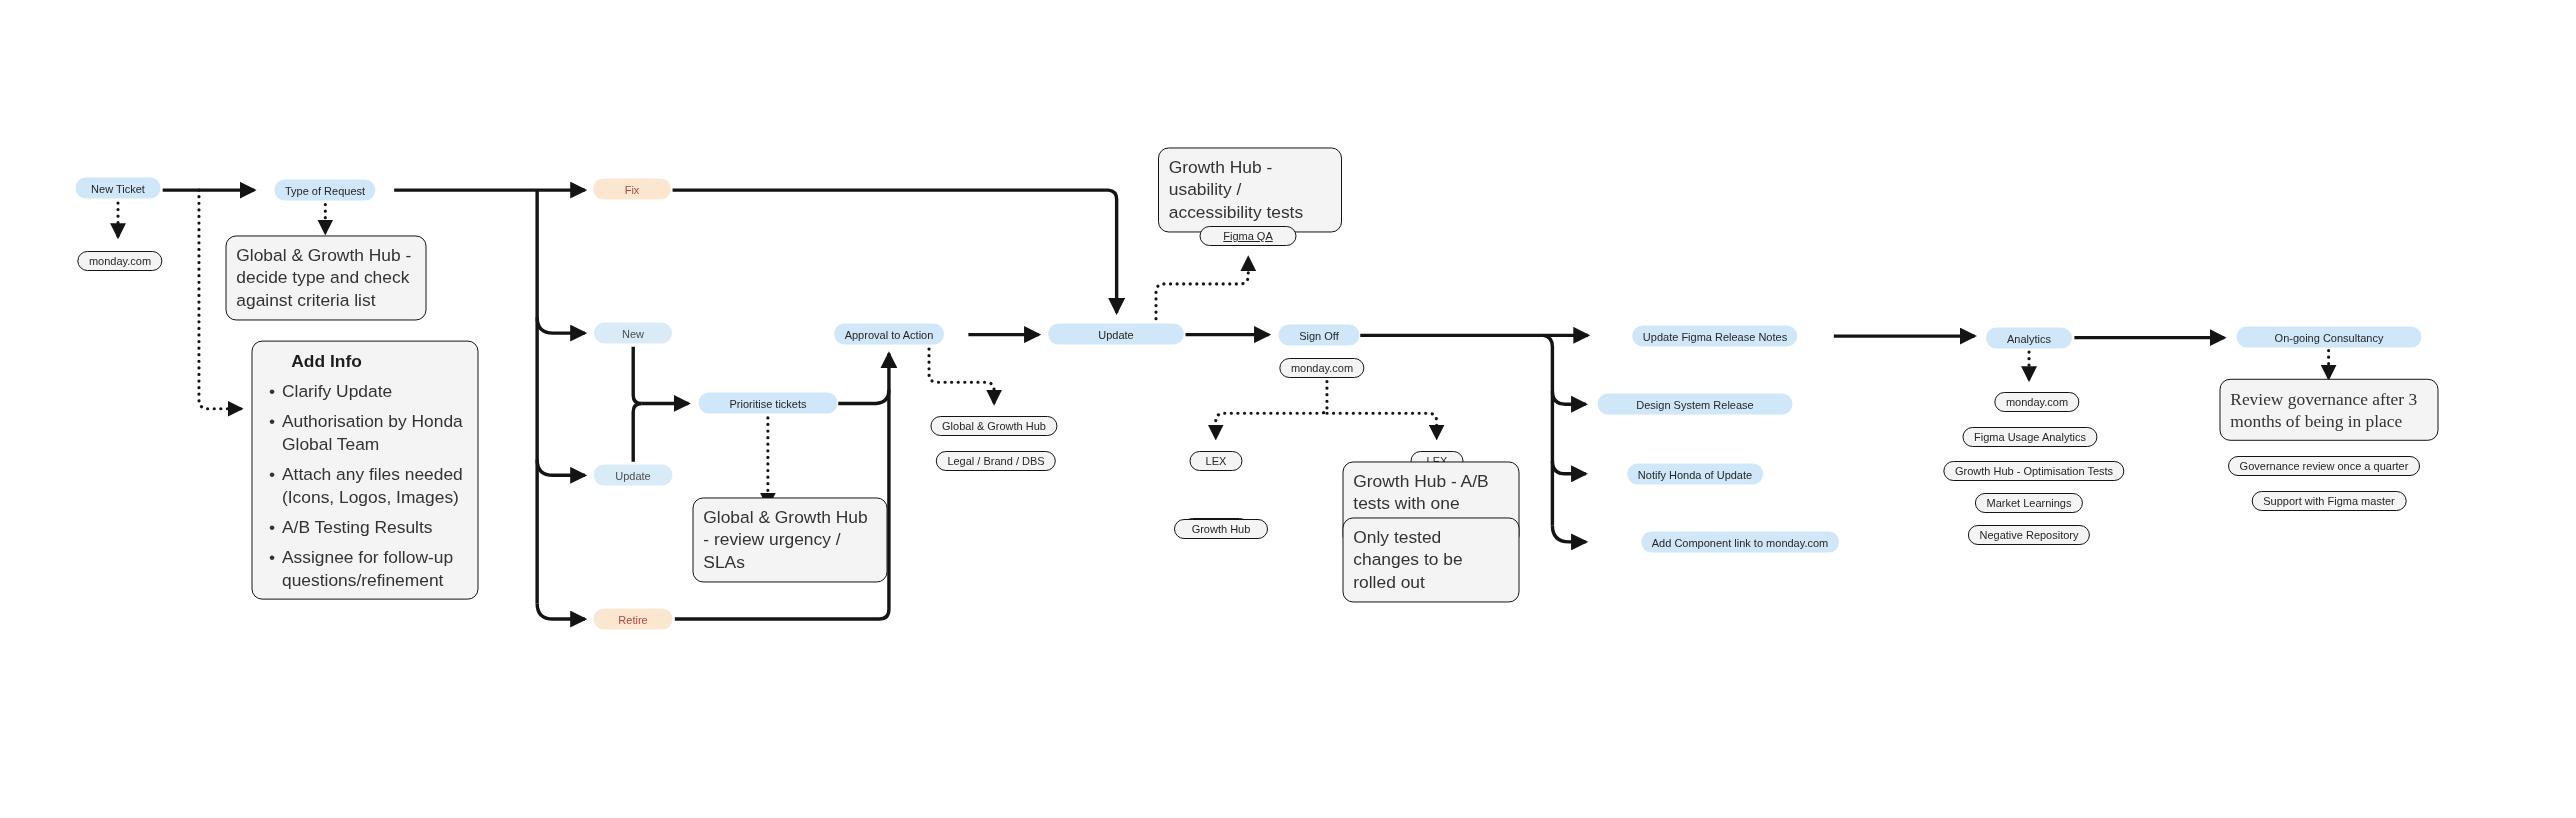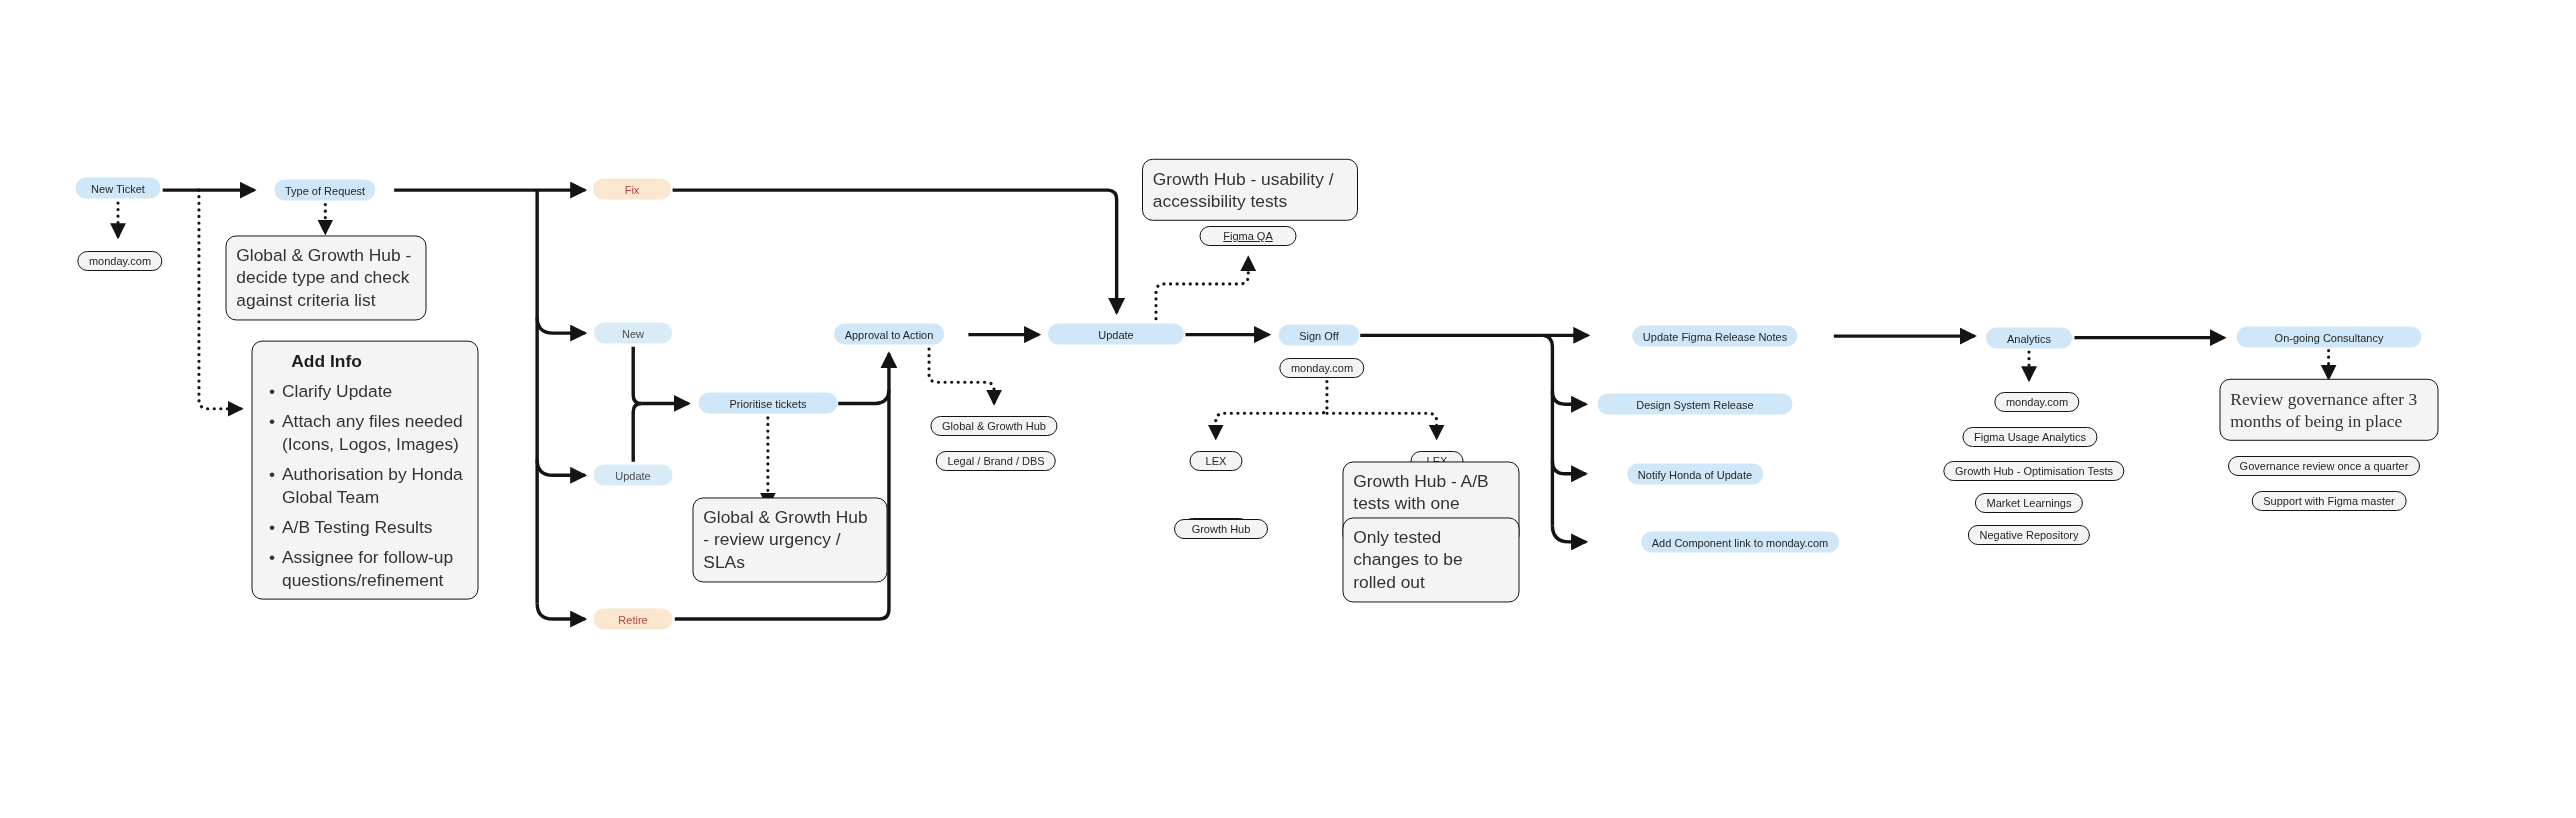--- a/index.html
+++ b/index.html
@@ -82,41 +82,41 @@
 
   <div class="node pill blue" style="left:118px;top:188px;min-width:85px;">New Ticket</div>
   <div class="node pill gray" style="left:120px;top:261px;">monday.com</div>
   <div class="node pill blue" style="left:325px;top:190px;">Type of Request</div>
   <div class="box" style="left:326px;top:278px;width:201px;">Global &amp; Growth Hub - decide type and check against criteria list</div>
 
   <div class="box" style="left:365px;top:470px;width:227px;">
     <div class="ai-title">Add Info</div>
     <ul>
       <li>Clarify Update</li>
+      <li>Authorisation by Honda Global Team</li>
       <li>Attach any files needed (Icons, Logos, Images)</li>
-      <li>Authorisation by Honda Global Team</li>
       <li>A/B Testing Results</li>
       <li>Assignee for follow-up questions/refinement</li>
     </ul>
   </div>
 
   <div class="node pill peach" style="left:632px;top:189px;min-width:78px;">Fix</div>
   <div class="node pill blue-soft" style="left:633px;top:333px;min-width:78px;">New</div>
   <div class="node pill blue-soft" style="left:633px;top:475px;min-width:79px;">Update</div>
   <div class="node pill peach" style="left:633px;top:619px;min-width:79px;">Retire</div>
 
   <div class="node pill blue" style="left:768px;top:403px;min-width:139px;">Prioritise tickets</div>
   <div class="box" style="left:770px;top:540px;width:195px;margin-left:20px;">Global &amp; Growth Hub - review urgency / SLAs</div>
 
   <div class="node pill blue" style="left:889px;top:334px;">Approval to Action</div>
   <div class="node pill gray" style="left:994px;top:426px;">Global &amp; Growth Hub</div>
   <div class="node pill gray" style="left:996px;top:461px;">Legal / Brand / DBS</div>
 
   <div class="node pill blue" style="left:1116px;top:334px;min-width:136px;">Update</div>
-  <div class="box" style="left:1250px;top:190px;width:216px;">Growth Hub - usability / accessibility tests</div>
+  <div class="box" style="left:1250px;top:190px;width:184px;">Growth Hub - usability / accessibility tests</div>
   <div class="node pill gray" style="left:1248px;top:236px;min-width:97px;text-decoration:underline;">Figma QA</div>
 
   <div class="node pill blue" style="left:1319px;top:335px;min-width:81px;">Sign Off</div>
   <div class="node pill gray" style="left:1322px;top:368px;">monday.com</div>
   <div class="node pill gray" style="left:1216px;top:461px;min-width:53px;">LEX</div>
   <div class="node pill gray" style="left:1216px;top:496px;min-width:67px;margin-top:32px;">Brand</div>
   <div class="node pill gray" style="left:1221px;top:529px;min-width:94px;">Growth Hub</div>
   <div class="node pill gray" style="left:1437px;top:461px;min-width:53px;">LEX</div>
   <div class="box" style="left:1431px;top:504px;width:177px;">Growth Hub - A/B tests with one market</div>
   <div class="box" style="left:1431px;top:560px;width:177px;">Only tested changes to be rolled out</div>

